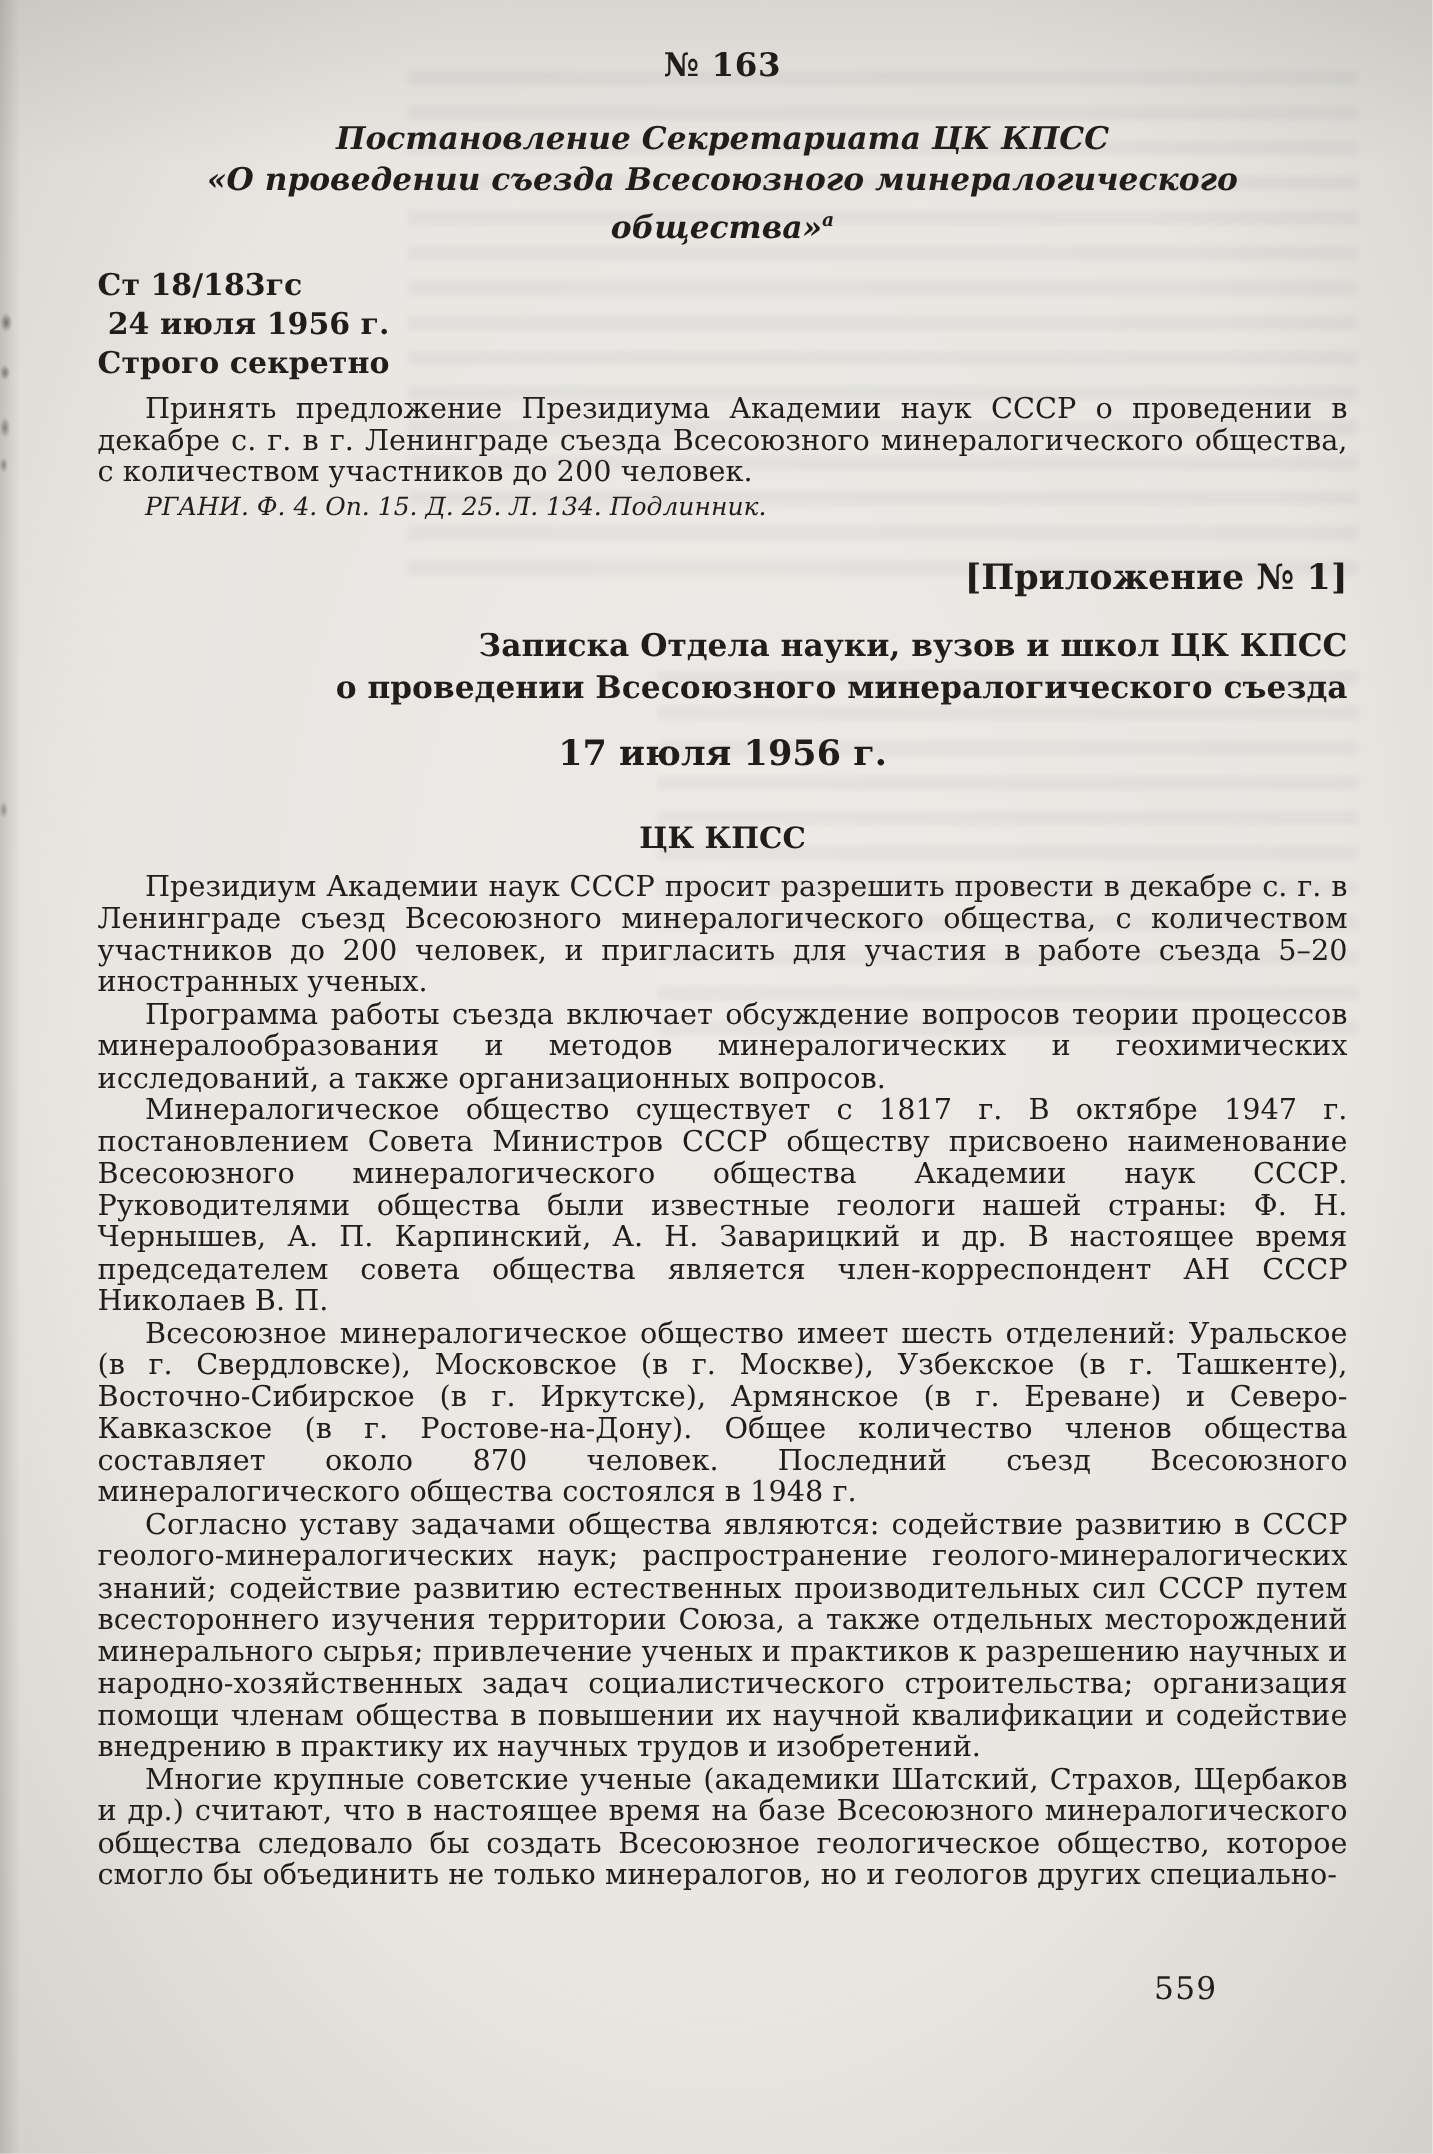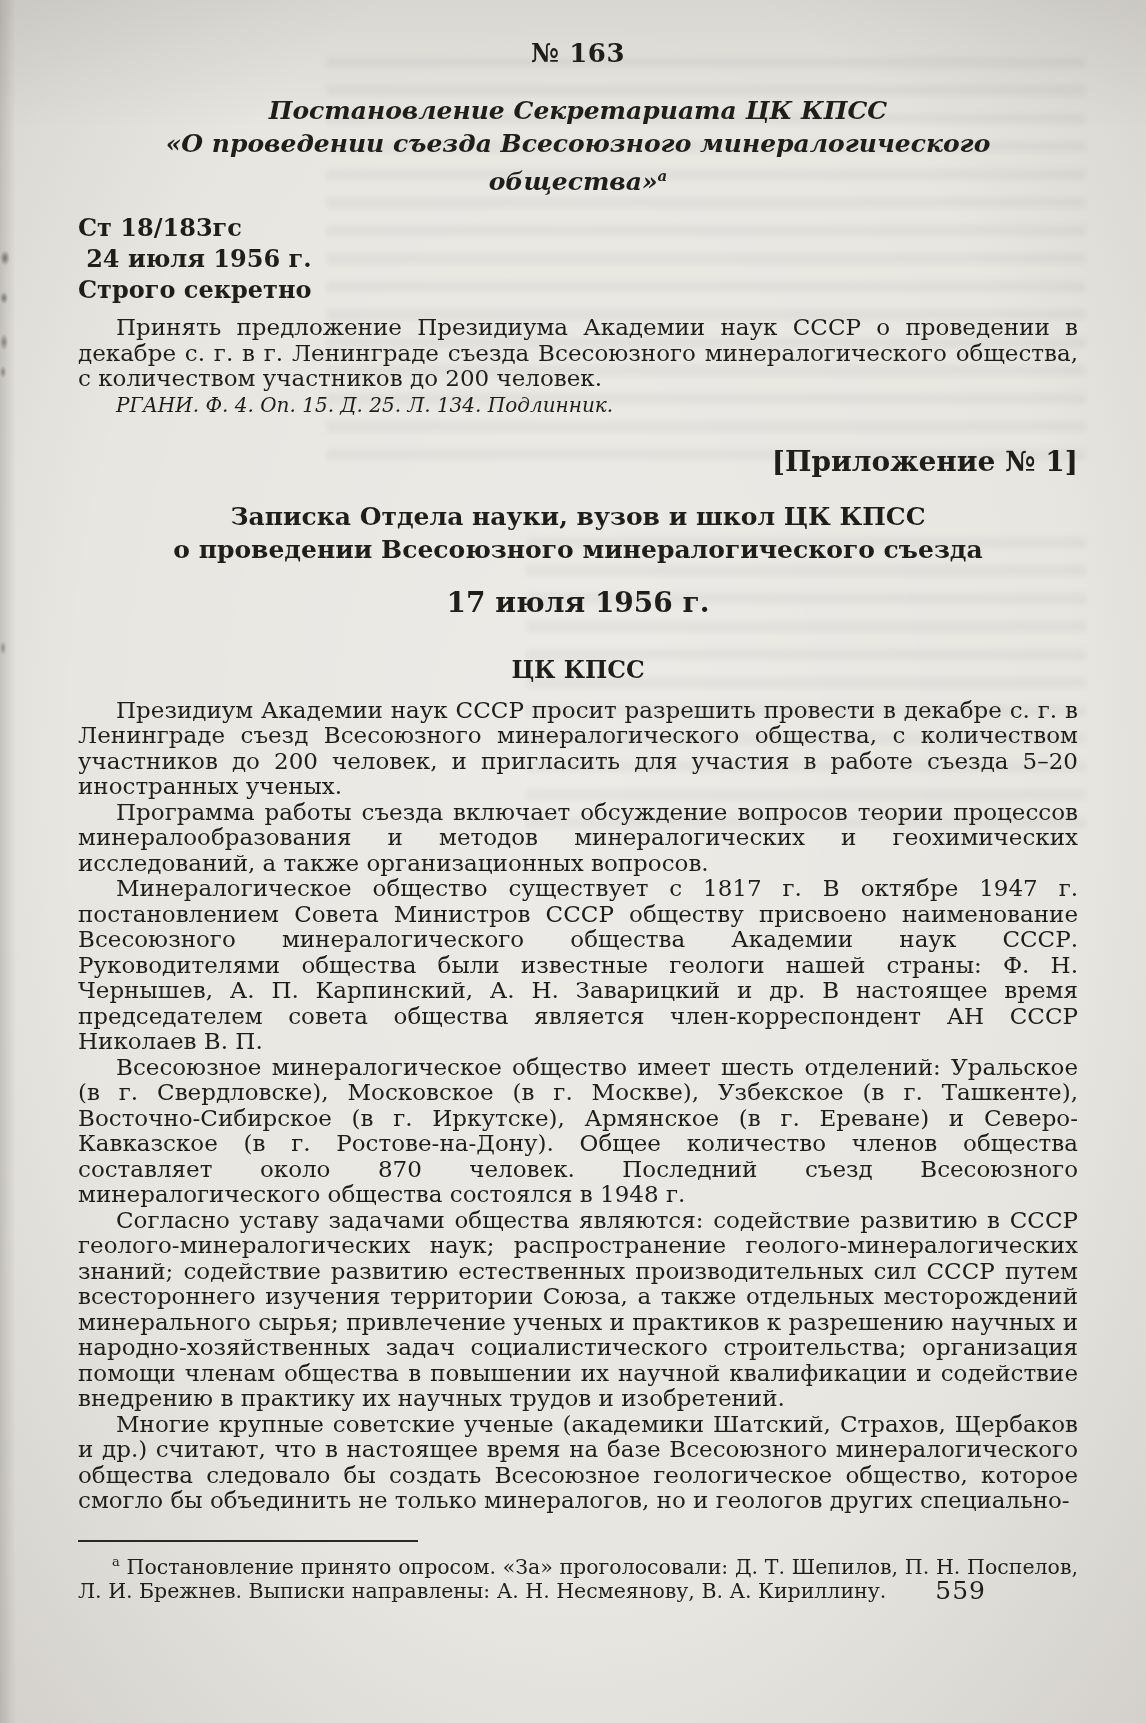--- a/index.html
+++ b/index.html
@@ -73,42 +73,42 @@
 
   .archive-ref {
     font-style: italic; font-size: 20px; line-height: 27px;
     text-indent: 38px; 
   }
 
   .appendix-label {
     font-size: 28px; font-weight: bold; text-align: right; margin-top: 26px;
   }
   .appendix-title {
-    font-size: 25px; font-weight: bold; text-align: center;
+    font-size: 25px; font-weight: bold; text-align: right;
     line-height: 33px; margin-top: 22px;
   }
   .appendix-date {
     font-size: 28px; font-weight: bold; text-align: center; margin-top: 20px;
   }
   .addressee {
     font-size: 23.5px; font-weight: bold; text-align: center;
     margin-top: 37px; margin-bottom: 14px;
   }
 
   .footnote-block { margin-top: 26px; }
   .footnote-rule {
     width: 340px; border: 0; border-top: 2px solid #2b2926; margin-bottom: 8px;
   }
   .footnote-text {
     font-size: 20.5px; line-height: 24.5px; text-align: justify; text-indent: 34px;
   }
   .footnote-text sup { font-size: 13px; }
 
   .page-number {
-    position: absolute; right: 160px; bottom: 118px;
+    position: absolute; right: 172px; bottom: 118px;
     font-size: 25px; letter-spacing: 1px; z-index: 2;
   }
 </style>
 </head>
 <body>
 
 <div class="vignette"></div>
 <div class="bleed bleed-a"></div>
 <div class="bleed bleed-b"></div>
 <div class="edge-left"></div>
@@ -149,20 +149,16 @@
 
   <div class="body-text">
     <p>Президиум Академии наук СССР просит разрешить провести в декабре с. г. в Ленинграде съезд Всесоюзного минералогического общества, с количеством участников до 200 человек, и пригласить для участия в работе съезда 5–20 иностранных ученых.</p>
     <p>Программа работы съезда включает обсуждение вопросов теории процессов минералообразования и методов минералогических и геохимических исследований, а также организационных вопросов.</p>
     <p>Минералогическое общество существует с 1817 г. В октябре 1947 г. постановлением Совета Министров СССР обществу присвоено наименование Всесоюзного минералогического общества Академии наук СССР. Руководителями общества были известные геологи нашей страны: Ф. Н. Чернышев, А. П. Карпинский, А. Н. Заварицкий и др. В настоящее время председателем совета общества является член-корреспондент АН СССР Николаев В. П.</p>
     <p>Всесоюзное минералогическое общество имеет шесть отделений: Уральское (в г. Свердловске), Московское (в г. Москве), Узбекское (в г. Ташкенте), Восточно-Сибирское (в г. Иркутске), Армянское (в г. Ереване) и Северо-Кавказское (в г. Ростове-на-Дону). Общее количество членов общества составляет около 870 человек. Последний съезд Всесоюзного минералогического общества состоялся в 1948 г.</p>
     <p>Согласно уставу задачами общества являются: содействие развитию в СССР геолого-минералогических наук; распространение геолого-минералогических знаний; содействие развитию естественных производительных сил СССР путем всестороннего изучения территории Союза, а также отдельных месторождений минерального сырья; привлечение ученых и практиков к разрешению научных и народно-хозяйственных задач социалистического строительства; организация помощи членам общества в повышении их научной квалификации и содействие внедрению в практику их научных трудов и изобретений.</p>
     <p>Многие крупные советские ученые (академики Шатский, Страхов, Щербаков и др.) считают, что в настоящее время на базе Всесоюзного минералогического общества следовало бы создать Всесоюзное геологическое общество, которое смогло бы объединить не только минералогов, но и геологов других специально-</p>
   </div>
 
-  <div class="footnote-block">
-    <hr class="footnote-rule">
-    <div class="footnote-text"><sup>а</sup> <span>Постановление принято опросом. «За» проголосовали: Д. Т. Шепилов, П. Н. Поспелов, Л. И. Брежнев. Выписки направлены: А. Н. Несмеянову, В. А. Кириллину.</span></div>
-  </div>
 
 </div>
 
 <div class="page-number">559</div>
 
 </body></html>

